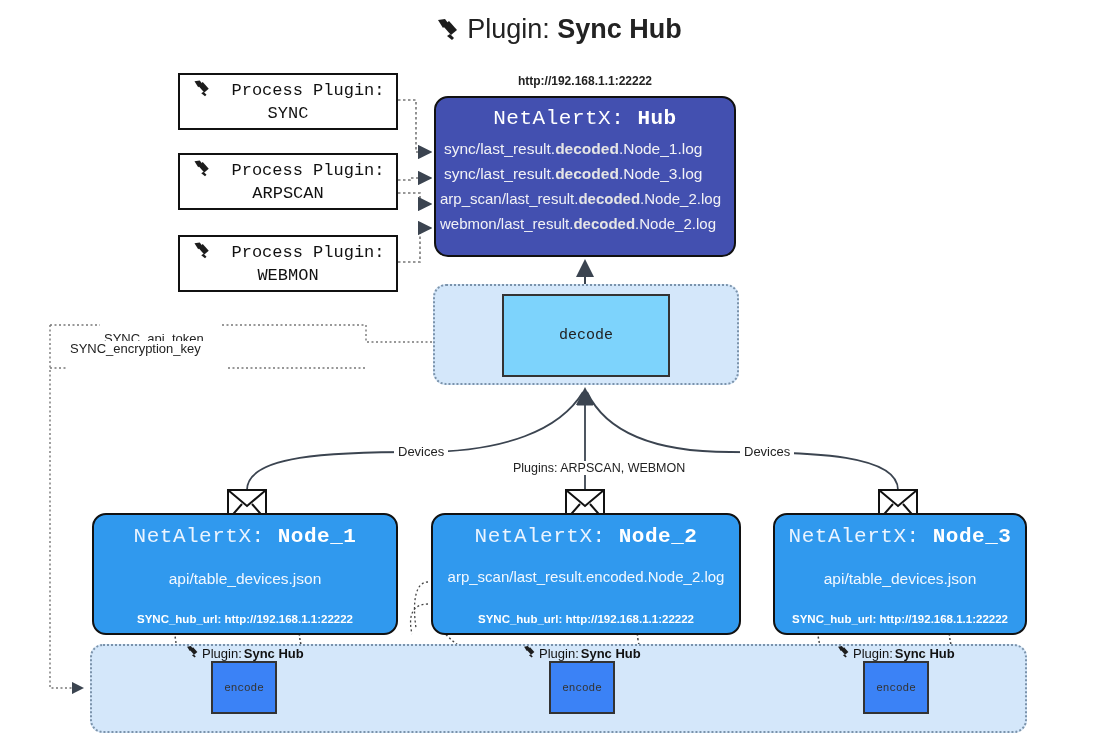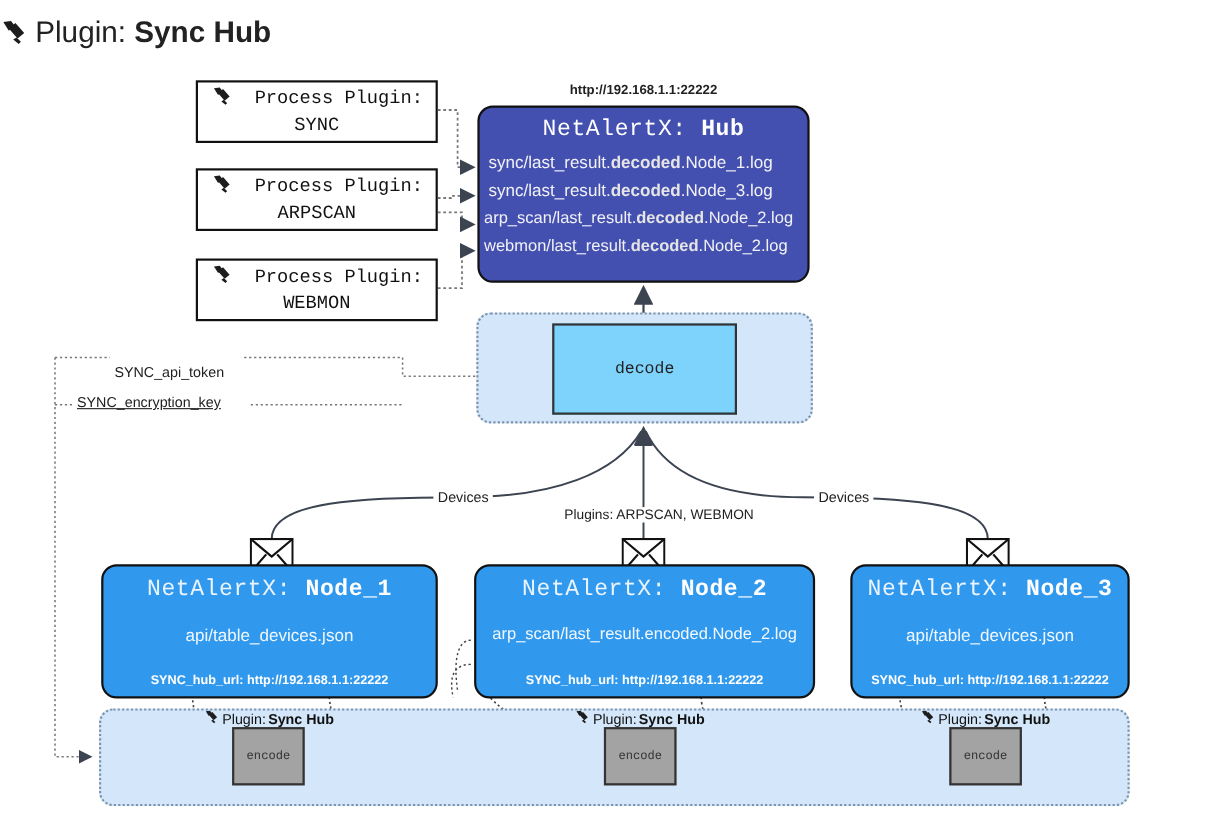--- a/index.html
+++ b/index.html
@@ -3,21 +3,21 @@
 <meta charset="utf-8">
 <style>
   html,body{margin:0;padding:0;background:#ffffff;}
   body{width:1117px;height:754px;position:relative;overflow:hidden;
        font-family:"Liberation Sans", sans-serif;color:#1a1a1a;}
   .stage{position:absolute;left:0;top:0;width:1117px;height:754px;}
   svg.layer{position:absolute;left:0;top:0;width:1117px;height:754px;pointer-events:none;}
   .abs{position:absolute;box-sizing:border-box;}
 
   
-  #title{left:0;top:14px;width:1117px;text-align:left;font-size:27px;color:#222;}
+  #title{left:0;top:14px;width:1117px;text-align:center;font-size:27px;color:#222;}
   #title .plug{display:inline-block;vertical-align:-3px;margin-right:6px;}
   #title .b{font-weight:bold;}
 
   
   .procbox{
     background:#fff;border:2px solid #111;width:220px;height:57px;
     font-family:"Liberation Mono", monospace;font-size:17px;color:#111;
     display:flex;flex-direction:column;align-items:center;justify-content:center;
     line-height:1.25;
   }
@@ -79,21 +79,21 @@
   #node1 .nline{margin-top:22px;}
   #node3 .nline{margin-top:22px;}
   #node2 .nline{margin-top:16px;line-height:26px;}
 
   
   #bottomband{
     left:90px;top:644px;width:937px;height:89px;background:#d4e7fa;
     border:2px dotted #7b93ab;border-radius:13px;
   }
   .encodebox{
-    width:66px;height:53px;background:#a3a3a3;border:2px solid #333;
+    width:66px;height:53px;background:#3b82f6;border:2px solid #333;
     display:flex;align-items:center;justify-content:center;
     font-family:"Liberation Mono", monospace;font-size:11px;color:#333;text-align:right;
   }
   .plugintag{
     font-size:13px;color:#111;white-space:nowrap;display:flex;align-items:center;gap:2px;
   }
   .plugintag .b{font-weight:bold;}
 </style>
 </head>
 <body>
@@ -222,21 +222,21 @@
     <div class="logline"><span>sync/last_result.</span><b>decoded</b><span>.Node_1.log</span></div>
     <div class="logline"><span>sync/last_result.</span><b>decoded</b><span>.Node_3.log</span></div>
     <div class="logline tight"><span>arp_scan/last_result.</span><b>decoded</b><span>.Node_2.log</span></div>
     <div class="logline tight"><span>webmon/last_result.</span><b>decoded</b><span>.Node_2.log</span></div>
   </div>
 
   <div class="abs" id="decodegroup"></div>
   <div class="abs" id="decodebox">decode</div>
 
   <div class="abs edgelbl" style="left:100px;top:331px;text-align:right;">SYNC_api_token</div>
-  <div class="abs edgelbl" style="left:66px;top:358px;text-decoration:underline;">SYNC_encryption_key</div>
+  <div class="abs edgelbl" style="left:66px;top:341px;">SYNC_encryption_key</div>
 
   <div class="abs edgelbl" style="left:394px;top:444px;">Devices</div>
   <div class="abs edgelbl" style="left:740px;top:444px;">Devices</div>
   <div class="abs edgelbl sm" style="left:509px;top:461px;">Plugins: ARPSCAN, WEBMON</div>
 
   <div class="abs" style="left:227px;top:489px;">
     <svg width="40" height="32" viewBox="0 0 40 32">
       <rect x="1" y="1" width="38" height="30" fill="#fff" stroke="#111" stroke-width="2"></rect>
       <path d="M1,1 L20,17 L39,1" fill="none" stroke="#111" stroke-width="2"></path>
       <path d="M1,31 L15,15 M39,31 L25,15" fill="none" stroke="#111" stroke-width="2"></path>

